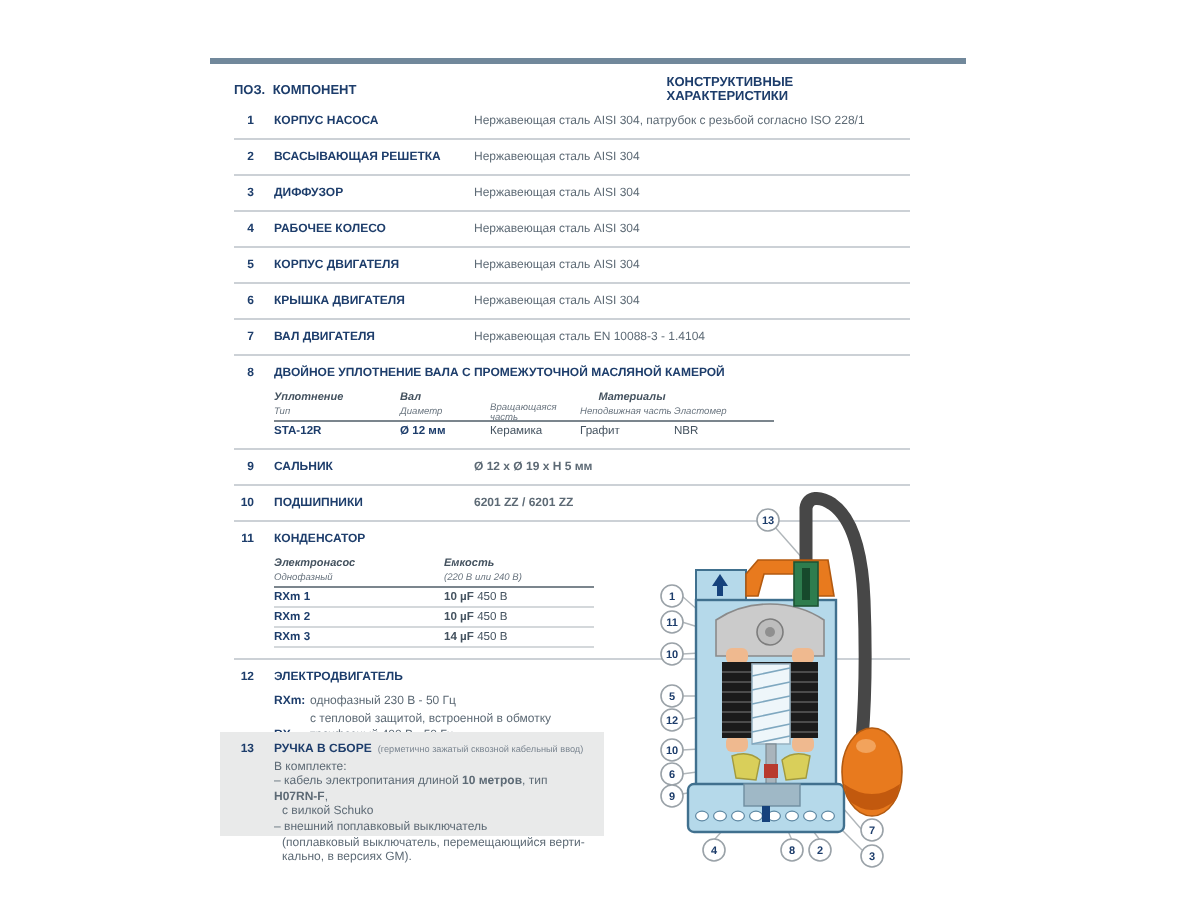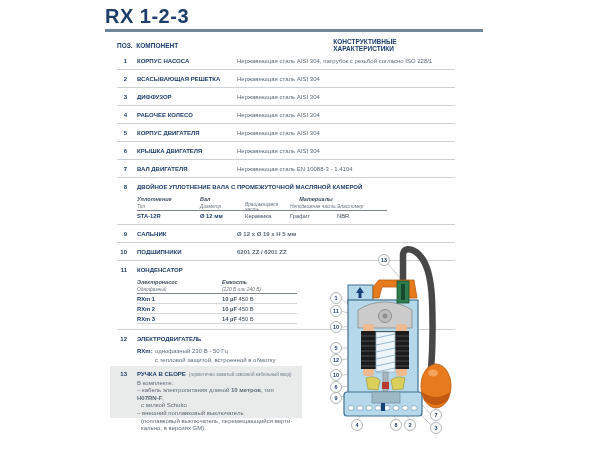--- a/index.html
+++ b/index.html
@@ -53,21 +53,20 @@
   .gb-body{margin-left:20px;margin-top:1px;}
   .gb-ind{margin-left:4px;}
   svg text{font-family:"Liberation Sans",sans-serif;}
   .callout-num{font-size:5.5px;font-weight:bold;fill:#1d3d6b;}
 </style>
 </head>
 <body>
 
 <div id="page">
 
-  <div id="title" class="abs">RX 1-2-3</div>
   <div id="rule" class="abs"></div>
 
   <div id="col" class="abs">
 
     <div class="hdrrow">
       <div class="hdr-pos">ПОЗ.</div>
       <div class="hdr-comp">КОМПОНЕНТ</div>
       <div class="hdr-chars">КОНСТРУКТИВНЫЕ ХАРАКТЕРИСТИКИ</div>
     </div>
 

